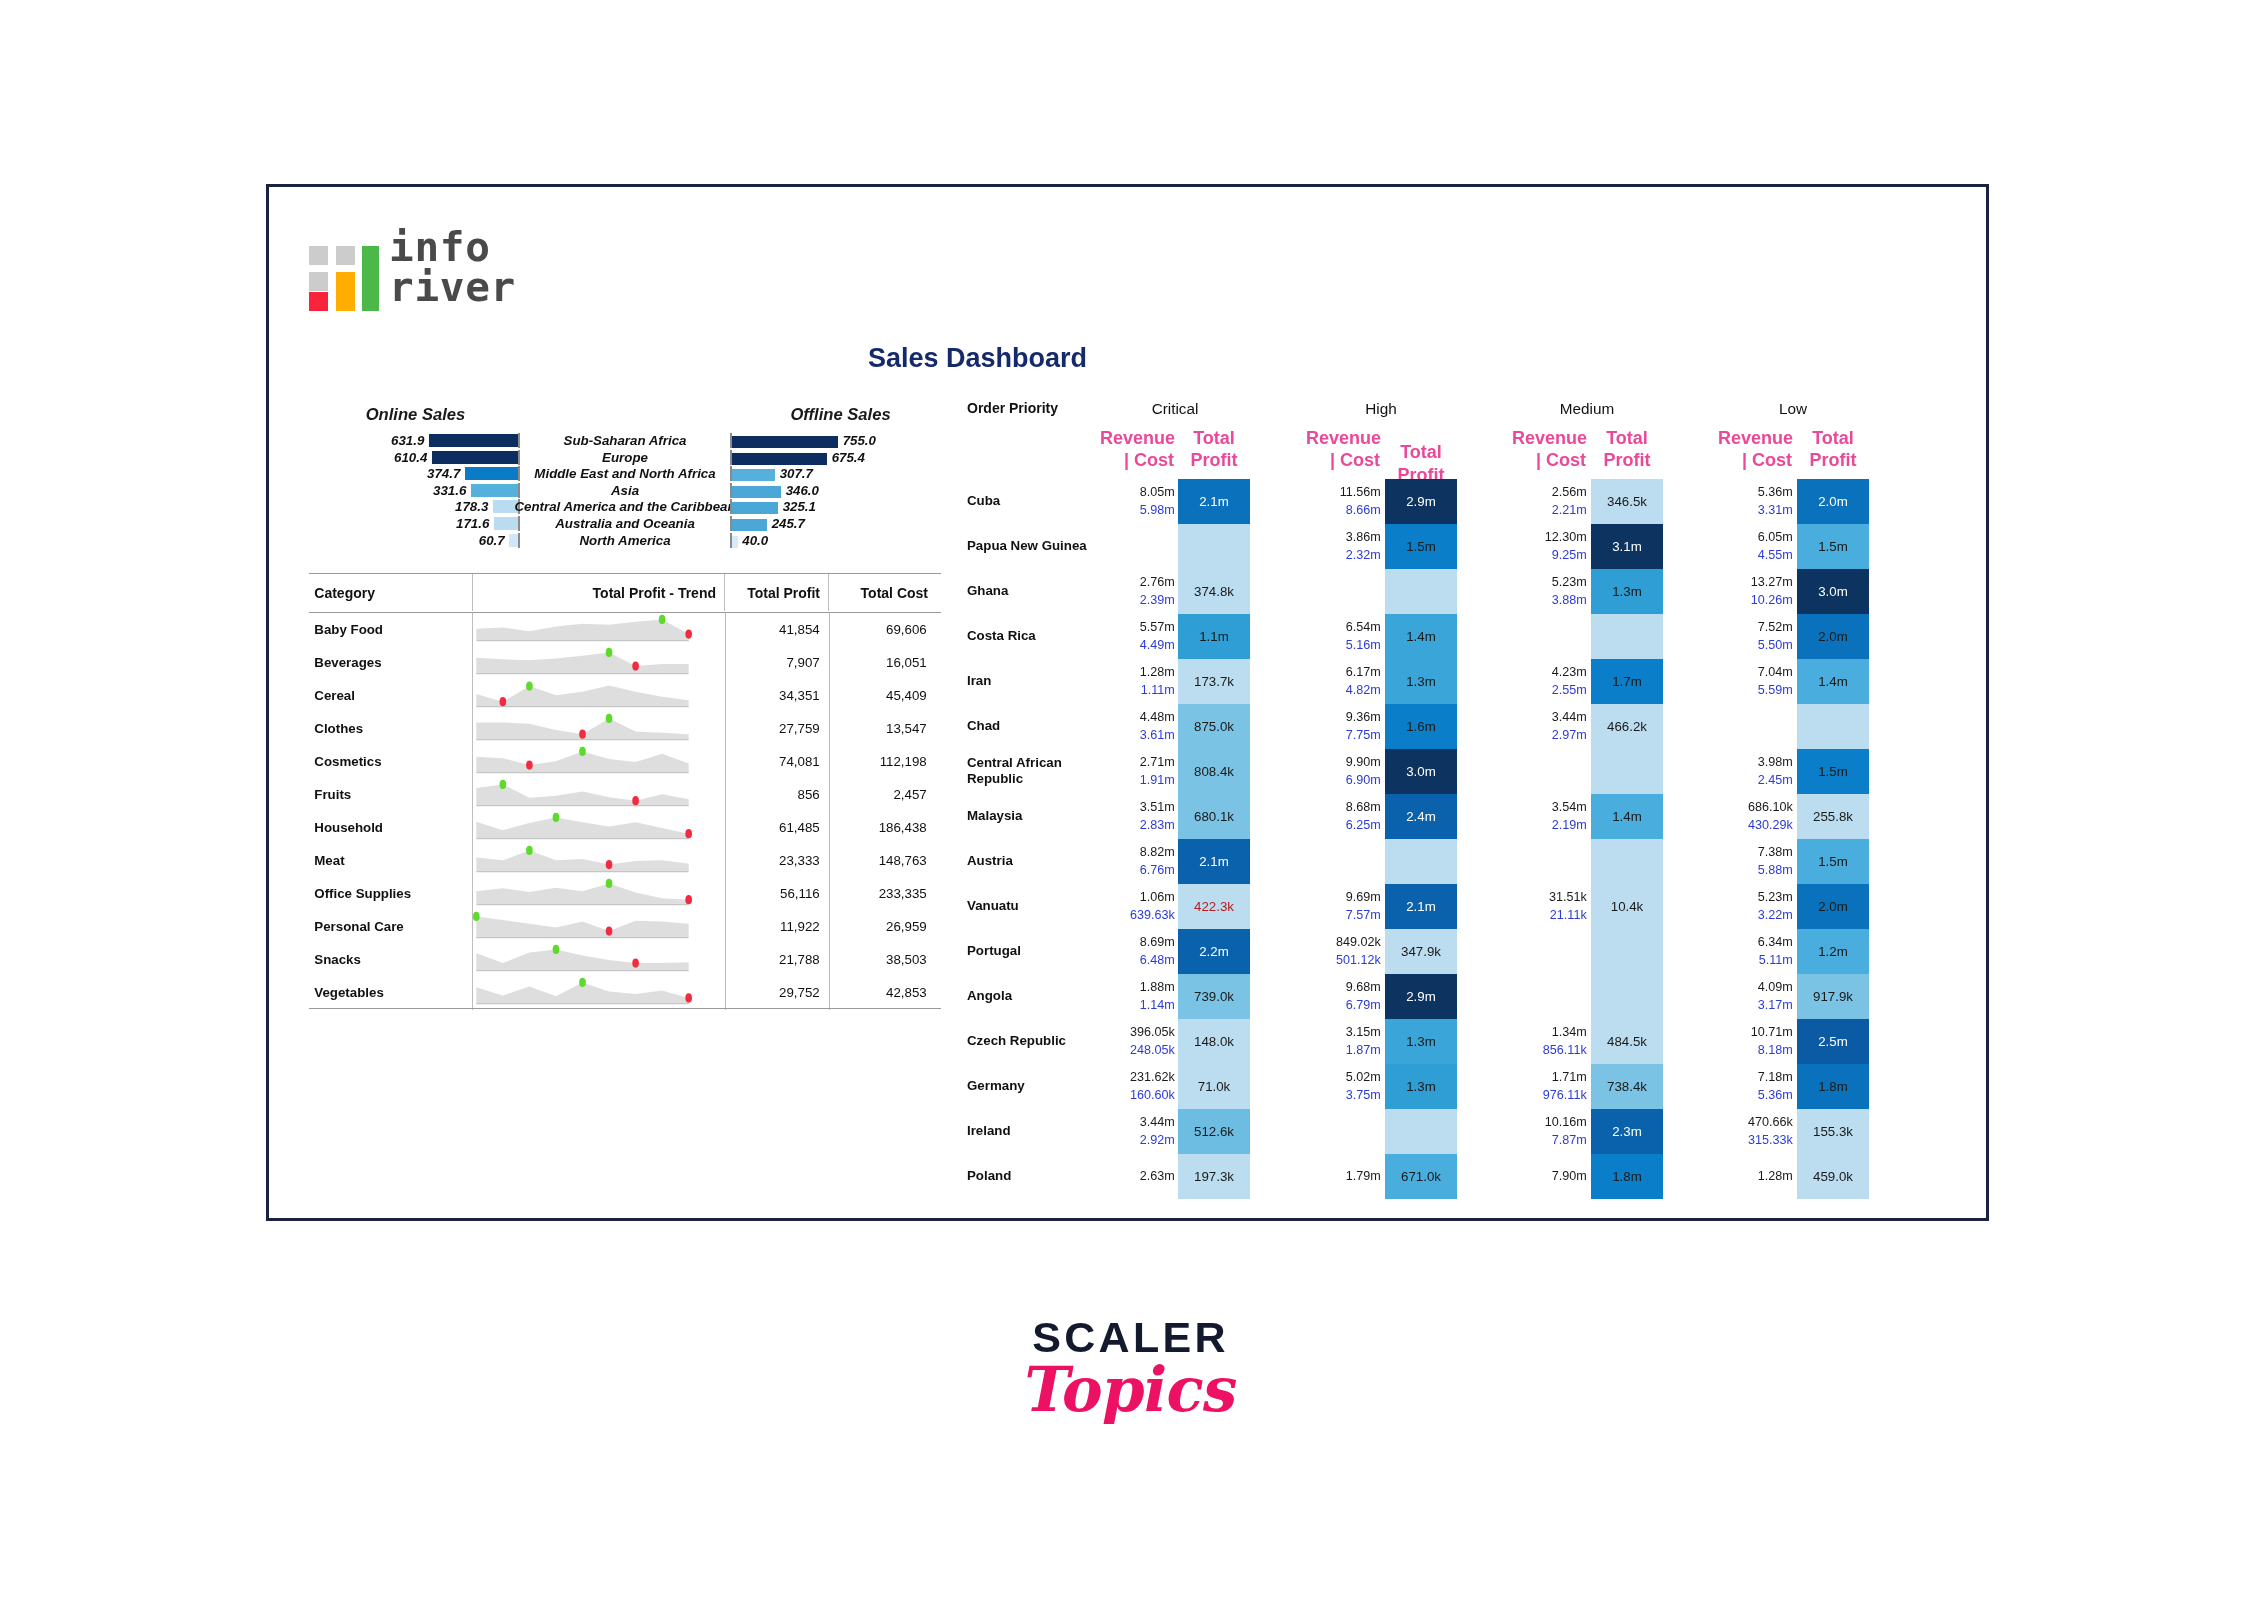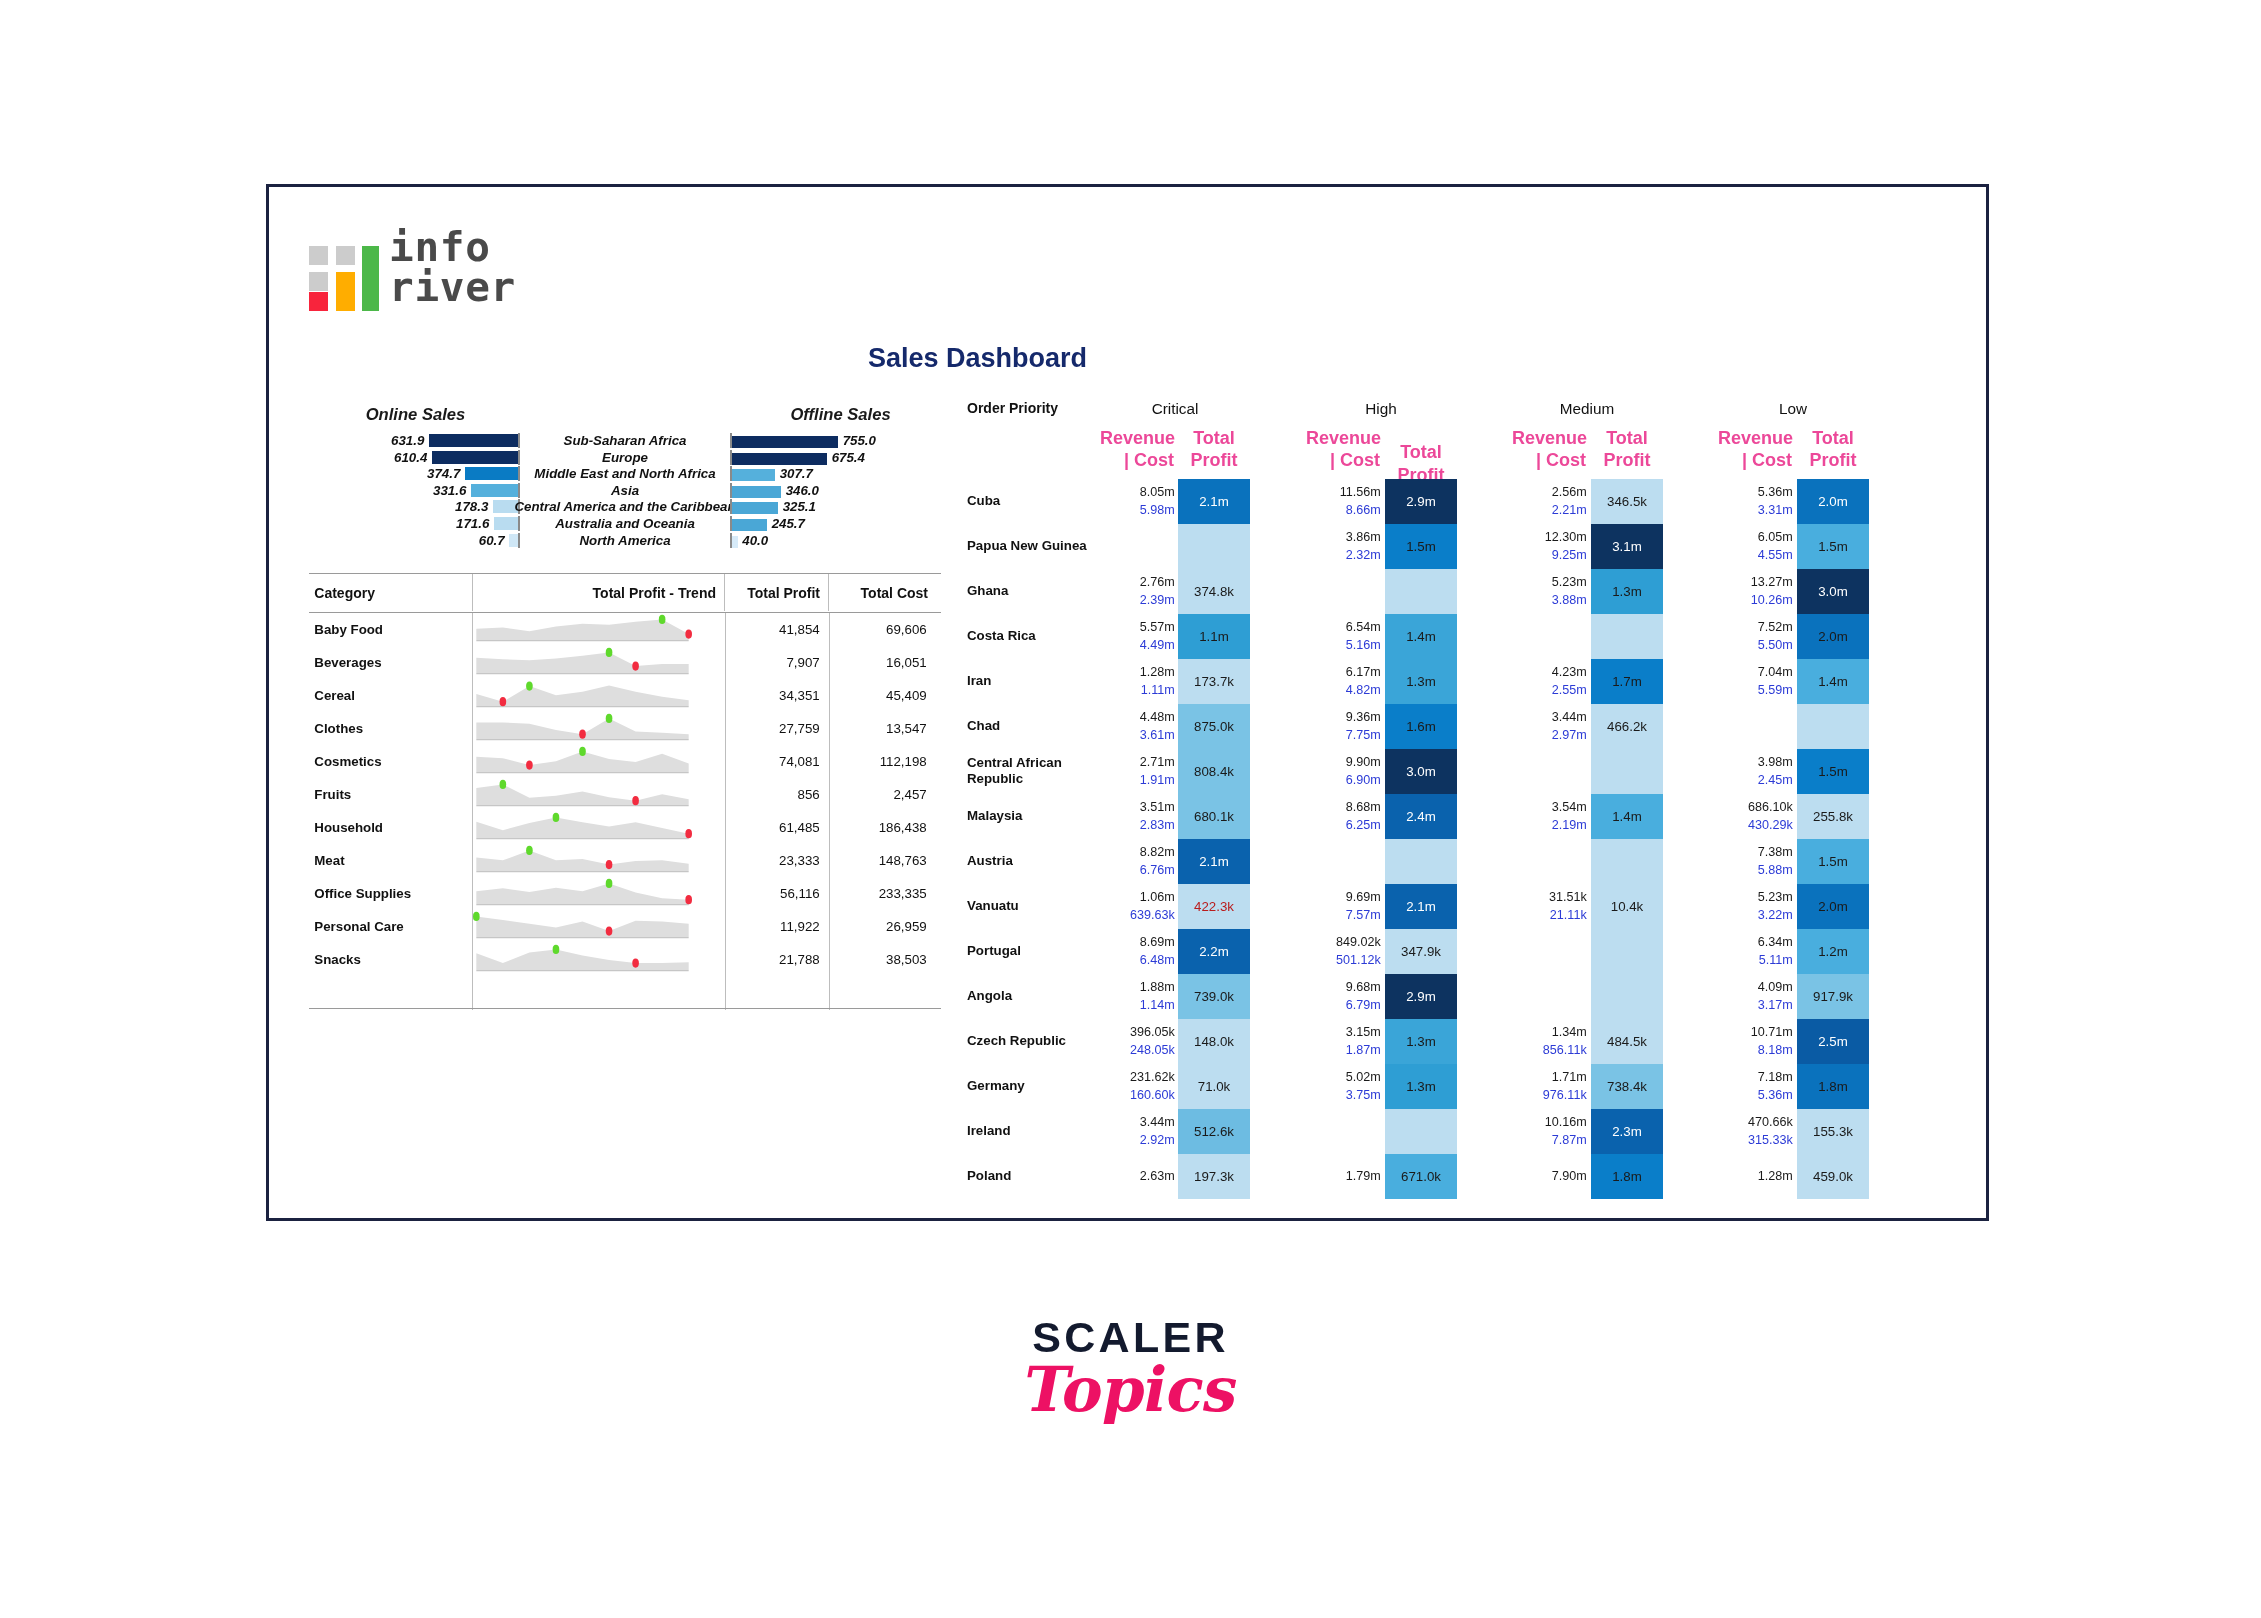--- a/index.html
+++ b/index.html
@@ -392,20 +392,31 @@
             <div class="ct-cell ct-name">Snacks</div>
             <svg class="ct-spark" viewBox="0 0 330 45">
               <polygon points="5,39 5,13.74074074074074 45,28.666666666666668 85,12.592592592592592 125,8 165,17.185185185185183 205,24.074074074074076 245,28.666666666666668 285,28.666666666666668 325,27.51851851851852 325,39" fill="#dedede"></polygon>
               <line x1="5" y1="40" x2="325" y2="40" stroke="#c6c6c6" stroke-width="2"></line>
               <ellipse cx="125" cy="8" rx="5" ry="7" fill="#5fd92c"></ellipse>
               <ellipse cx="245" cy="28.666666666666668" rx="5" ry="7" fill="#f22c40"></ellipse>
             </svg>
             <div class="ct-cell ct-profit">21,788</div>
             <div class="ct-cell ct-cost">38,503</div>
           </div>
+          <div class="ct-row">
+            <div class="ct-cell ct-name">Vegetables</div>
+            <svg class="ct-spark" viewBox="0 0 330 45">
+              <polygon points="5,39 5,15.440000000000001 45,27.84 85,14.2 125,29.08 165,8 205,21.639999999999997 245,25.36 285,20.400000000000002 325,31.560000000000002 325,39" fill="#dedede"></polygon>
+              <line x1="5" y1="40" x2="325" y2="40" stroke="#c6c6c6" stroke-width="2"></line>
+              <ellipse cx="165" cy="8" rx="5" ry="7" fill="#5fd92c"></ellipse>
+              <ellipse cx="325" cy="31.560000000000002" rx="5" ry="7" fill="#f22c40"></ellipse>
+            </svg>
+            <div class="ct-cell ct-profit">29,752</div>
+            <div class="ct-cell ct-cost">42,853</div>
+          </div>
         </div>
       <div class="ct-bottom"></div>
     </div>
 
     <div id="matrix">
       <div id="mx-hdr1">
         <div class="mx-op">Order Priority</div>
         <div id="mx-prio-group">
             <div class="mx-prio" style="left: 133px; width: 150px;">Critical</div>
             <div class="mx-prio" style="left: 339px; width: 150px;">High</div>

